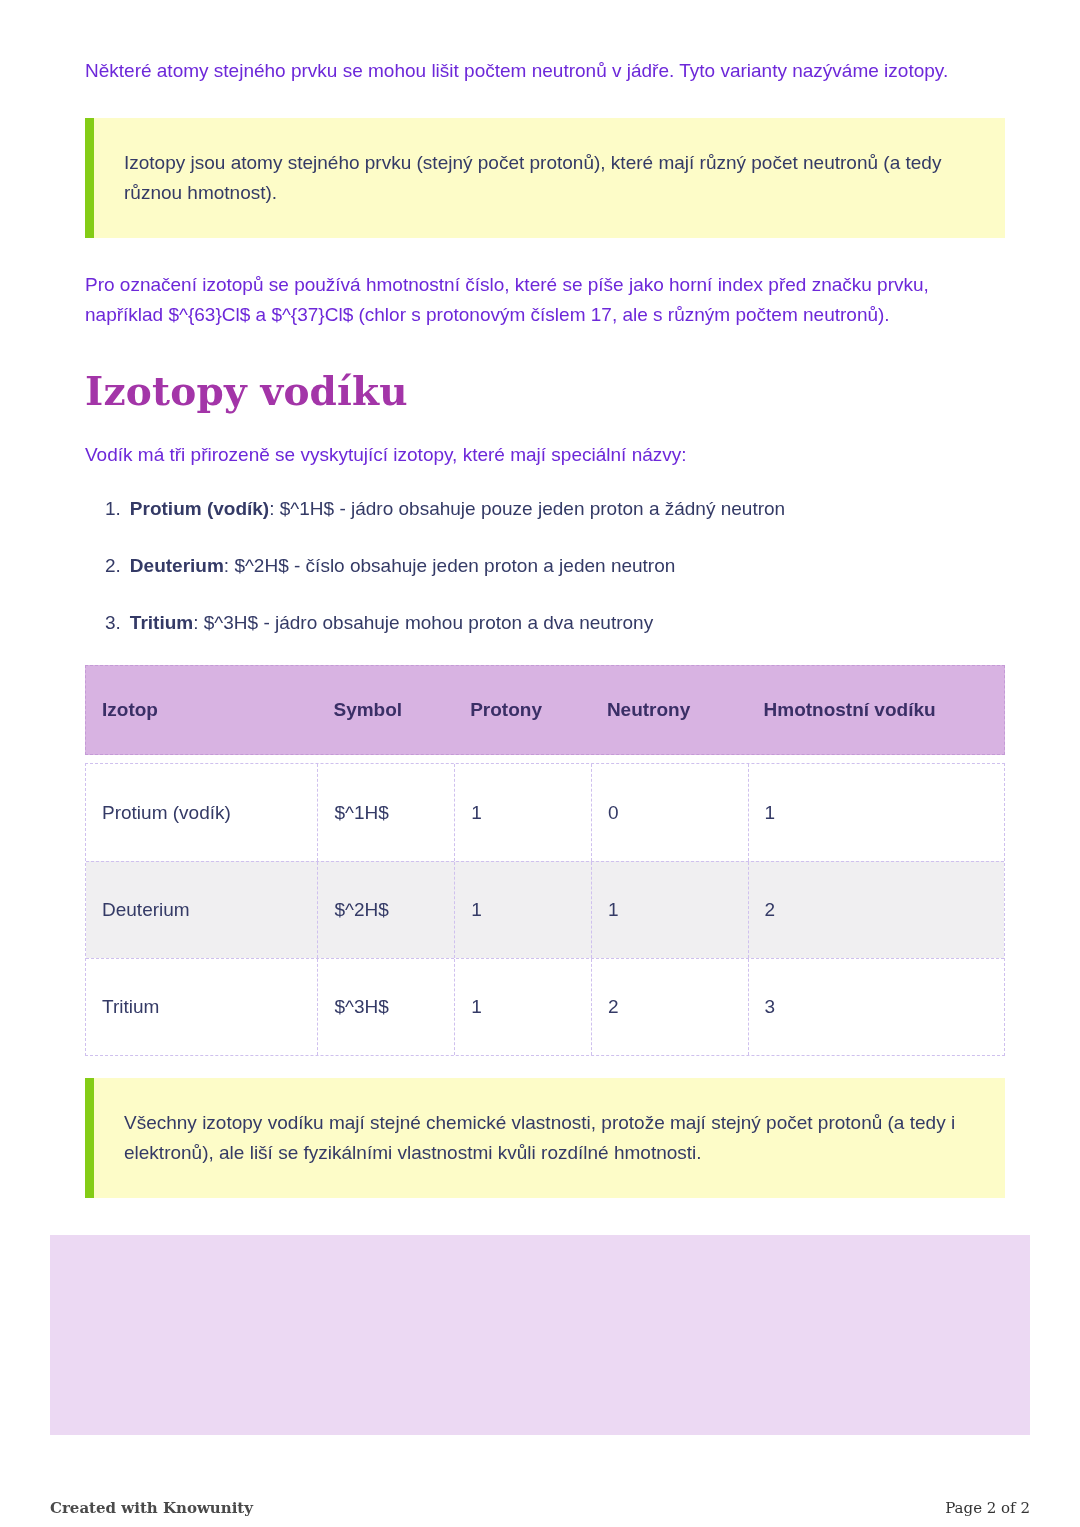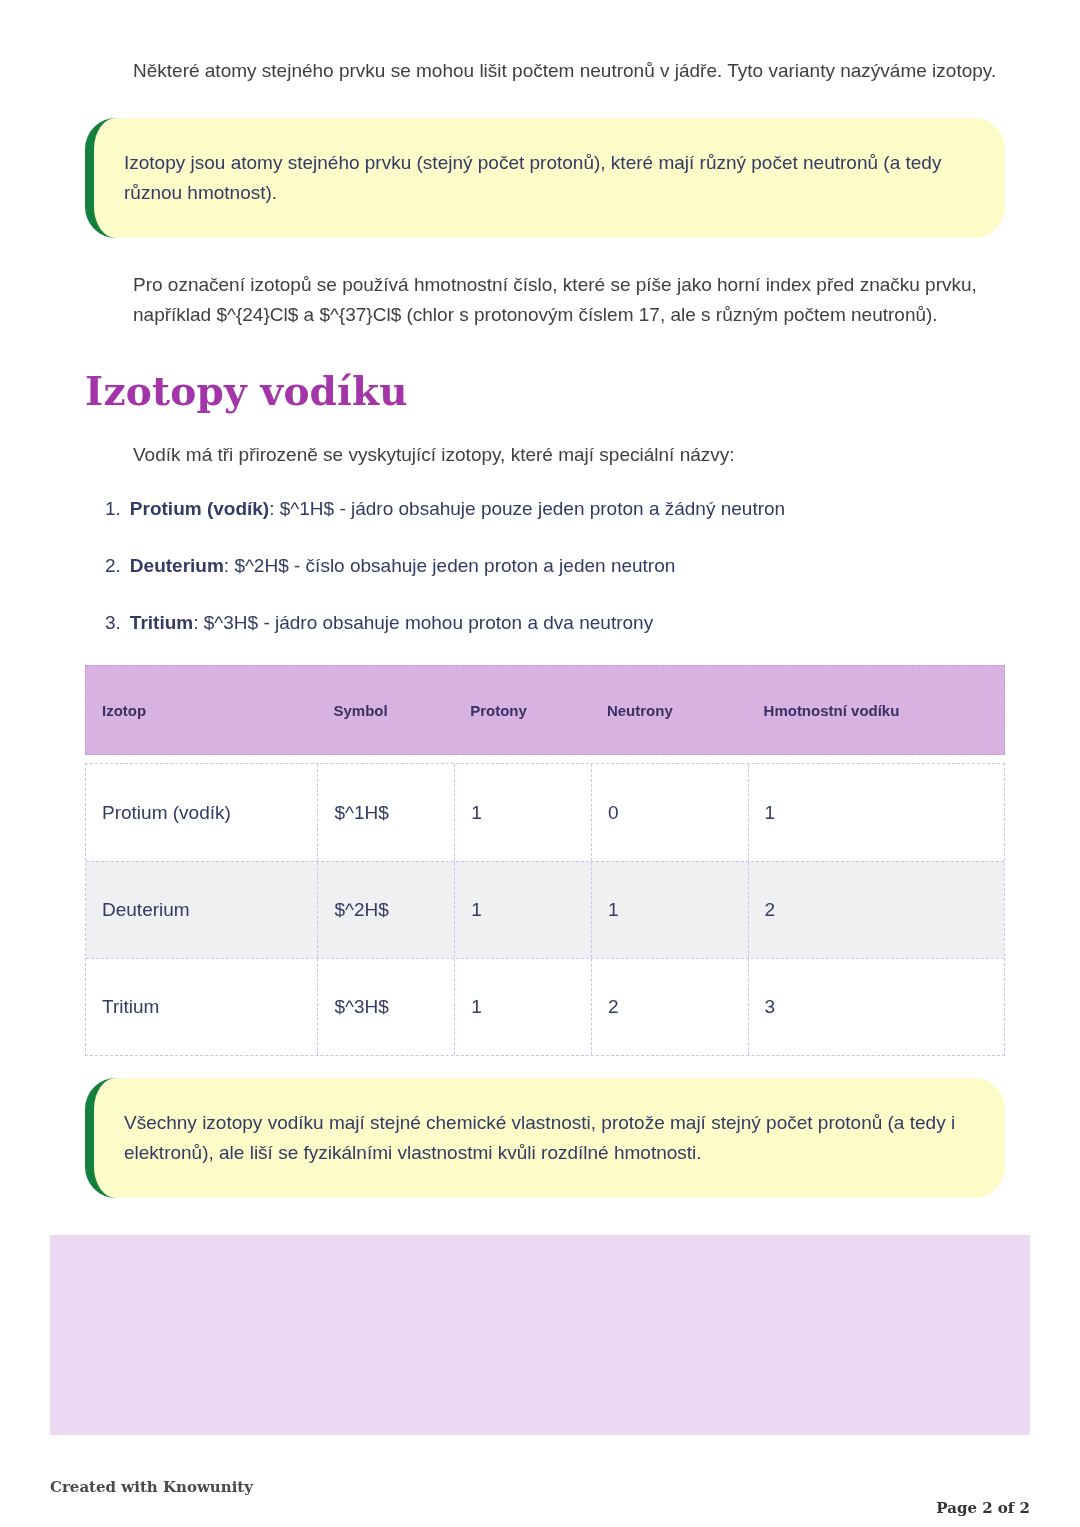--- a/index.html
+++ b/index.html
@@ -8,29 +8,27 @@
     width: 1080px; height: 1527px;
     position: relative;
     font-family: "Liberation Sans", sans-serif;
     color: #343a66;
     overflow: hidden;
   }
   .content { margin: 0 75px 0 85px; padding-top: 56px; }
   .para {
     font-size: 19px;
     line-height: 30px;
-    color: #404040;
-    margin-left: 48px;
+    color: #6d28d9;
   }
   .callout {
     margin-top: 32px;
     background: #fdfcc8;
-    border-left: 9px solid #15803d;
+    border-left: 9px solid #84cc16;
     padding: 30px 16px 30px 30px;
-    border-radius: 31px;
   }
   .callout .callout-text {
     font-size: 19px;
     line-height: 30px;
     color: #343a66;
   }
   .after-callout { margin-top: 32px; }
   .heading {
     margin-top: 38px;
     font-family: "DejaVu Serif", serif;
@@ -53,21 +51,21 @@
   .thead {
     display: grid;
     grid-template-columns: 232fr 137fr 137fr 157fr 257fr;
     background: #d8b3e2;
     border: 1px dashed #c49ad6;
     min-height: 90px;
     align-items: center;
   }
   .th {
     font-weight: 700;
-    font-size: 15px;
+    font-size: 19px;
     color: #3a2f66;
     padding-left: 16px;
   }
   .tbody {
     margin-top: 8px;
     border: 1px dashed #cfc0ee;
   }
   .trow {
     display: grid;
     grid-template-columns: 232fr 137fr 137fr 157fr 257fr;
@@ -97,35 +95,35 @@
     left: 50px; right: 50px; bottom: 10px;
     display: flex;
     justify-content: space-between;
     align-items: flex-start;
     font-family: "DejaVu Serif", serif;
     font-size: 15px;
     color: #444444;
     gap: 36px;
   }
   .footer .brand { font-weight: 700; color: #4a4a4a; }
-  .footer .pagenum { font-weight: 700; color: #333333; margin-top: 21px; }
+  .footer .pagenum { font-weight: 400; color: #333333; }
 </style>
 </head>
 <body>
 
 <div class="page">
   <div class="content">
 
     <p class="para">Některé atomy stejného prvku se mohou lišit počtem neutronů v jádře. Tyto varianty nazýváme izotopy.</p>
 
     <div class="callout">
       <p class="callout-text">Izotopy jsou atomy stejného prvku (stejný počet protonů), které mají různý počet neutronů (a tedy různou hmotnost).</p>
     </div>
 
-    <p class="para after-callout">Pro označení izotopů se používá hmotnostní číslo, které se píše jako horní index před značku prvku, například $^{24}Cl$ a $^{37}Cl$ (chlor s protonovým číslem 17, ale s různým počtem neutronů).</p>
+    <p class="para after-callout">Pro označení izotopů se používá hmotnostní číslo, které se píše jako horní index před značku prvku, například $^{63}Cl$ a $^{37}Cl$ (chlor s protonovým číslem 17, ale s různým počtem neutronů).</p>
 
     <h2 class="heading">Izotopy vodíku</h2>
 
     <p class="para after-heading">Vodík má tři přirozeně se vyskytující izotopy, které mají speciální názvy:</p>
 
     <div class="list">
       <div class="list-item">
         <span class="num">1.</span>
         <span><b>Protium (vodík)</b><span>: $^1H$ - jádro obsahuje pouze jeden proton a žádný neutron</span></span>
       </div>

